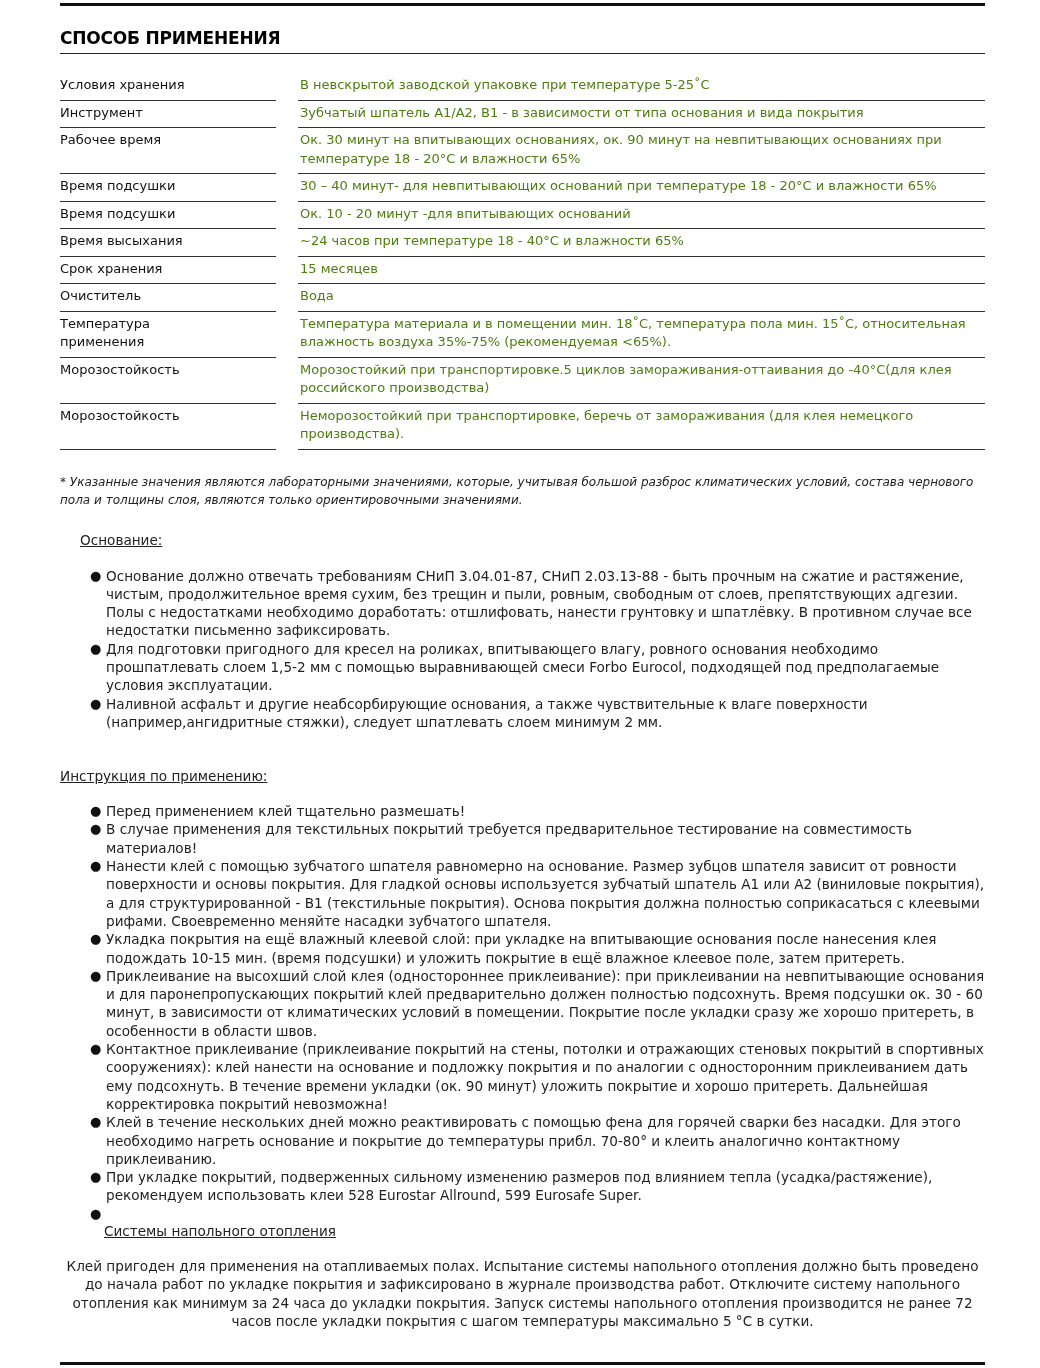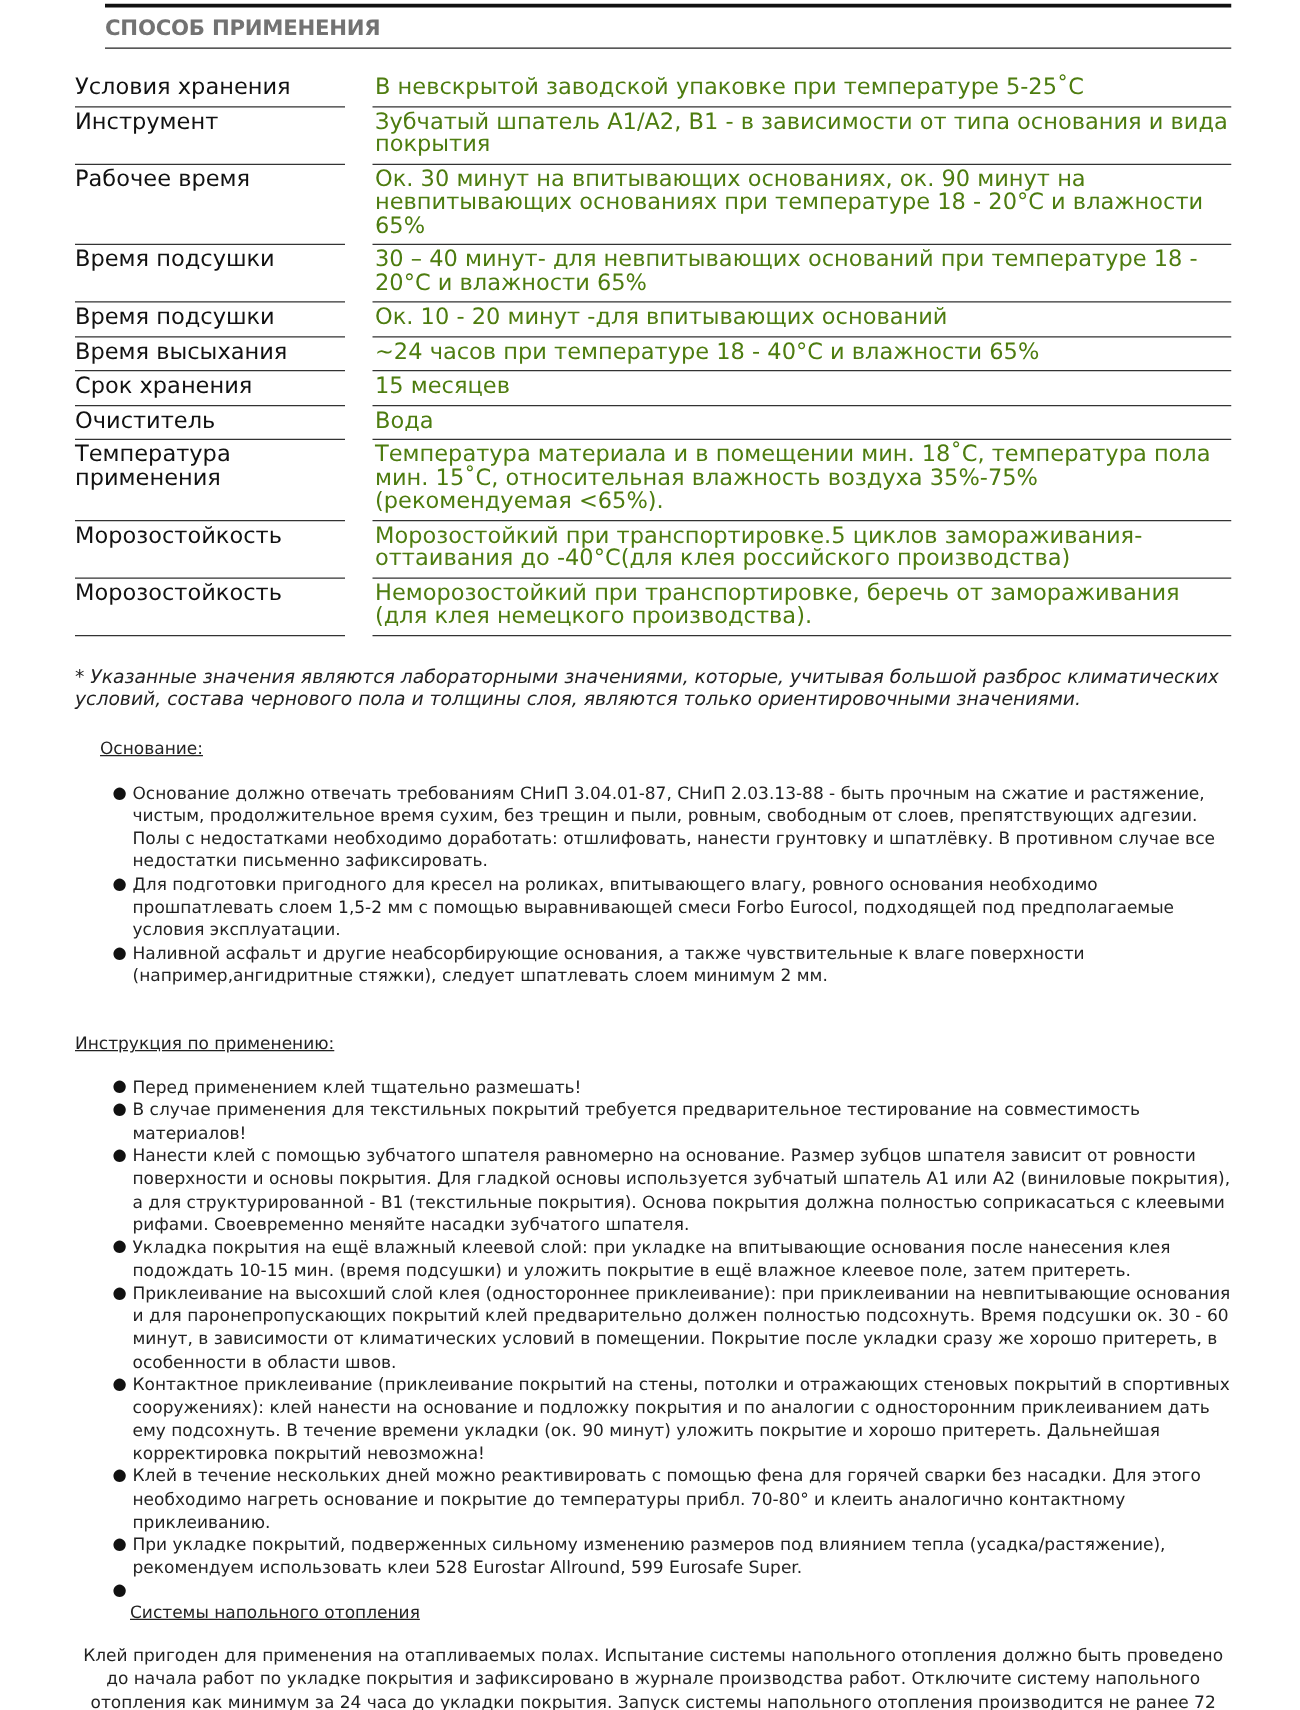--- a/index.html
+++ b/index.html
@@ -4,30 +4,30 @@
   <style>
     html, body { margin: 0; padding: 0; background: #ffffff; }
     body {
       width: 1040px; height: 1368px; overflow: hidden; position: relative;
       font-family: "DejaVu Sans", sans-serif; color: #1a1a1a;
     }
     .page { position: absolute; left: 60px; top: 0; width: 925px; }
     .section-head {
       border-top: 3px solid #111; border-bottom: 1.5px solid #222;
       font-family: "DejaVu Sans", sans-serif; font-weight: bold;
-      font-size: 17px; letter-spacing: -0.2px; color: #737373;
-      padding: 7px 0 4px 0; line-height: 21px; margin-left: 24px;
+      font-size: 17px; letter-spacing: -0.2px; color: #000000;
+      padding: 22px 0 4px 0; line-height: 21px;
     }
     .top-head { margin-top: 3px; }
     table.props { border-collapse: separate; border-spacing: 0; margin-top: 19px; width: 925px; }
-    table.props td { vertical-align: top; font-size: 18px; line-height: 18.5px; padding: 3px 0 5px 0; }
+    table.props td { vertical-align: top; font-size: 13px; line-height: 18.5px; padding: 3px 0 5px 0; }
     td.lab { width: 176px; font-weight: normal; color: #111; font-size: 14.2px; border-bottom: 1.5px solid #333; }
     td.gap { width: 22px; border-bottom: none; }
     td.val { color: #4d7c0f; border-bottom: 1.5px solid #333; padding-left: 2px !important; }
-    .footnote { margin-top: 23px; font-style: italic; font-size: 15px; line-height: 18.5px; color: #222; }
+    .footnote { margin-top: 23px; font-style: italic; font-size: 12px; line-height: 18.5px; color: #222; }
     .subhead { text-decoration: underline; font-size: 13.6px; color: #222; line-height: 18px; }
     ul.bl { margin: 0; padding: 0 0 0 46px; list-style: none; }
     ul.bl li { position: relative; font-size: 13.6px; line-height: 18.3px; color: #222; }
     ul.bl li .bul { position: absolute; left: -16px; top: 0; font-size: 13px; color: #111; }
     p.par { margin: 0; font-size: 13.6px; line-height: 18.5px; color: #222; text-align: center; }
   </style>
 </head>
 <body>
 
 <div class="page">

